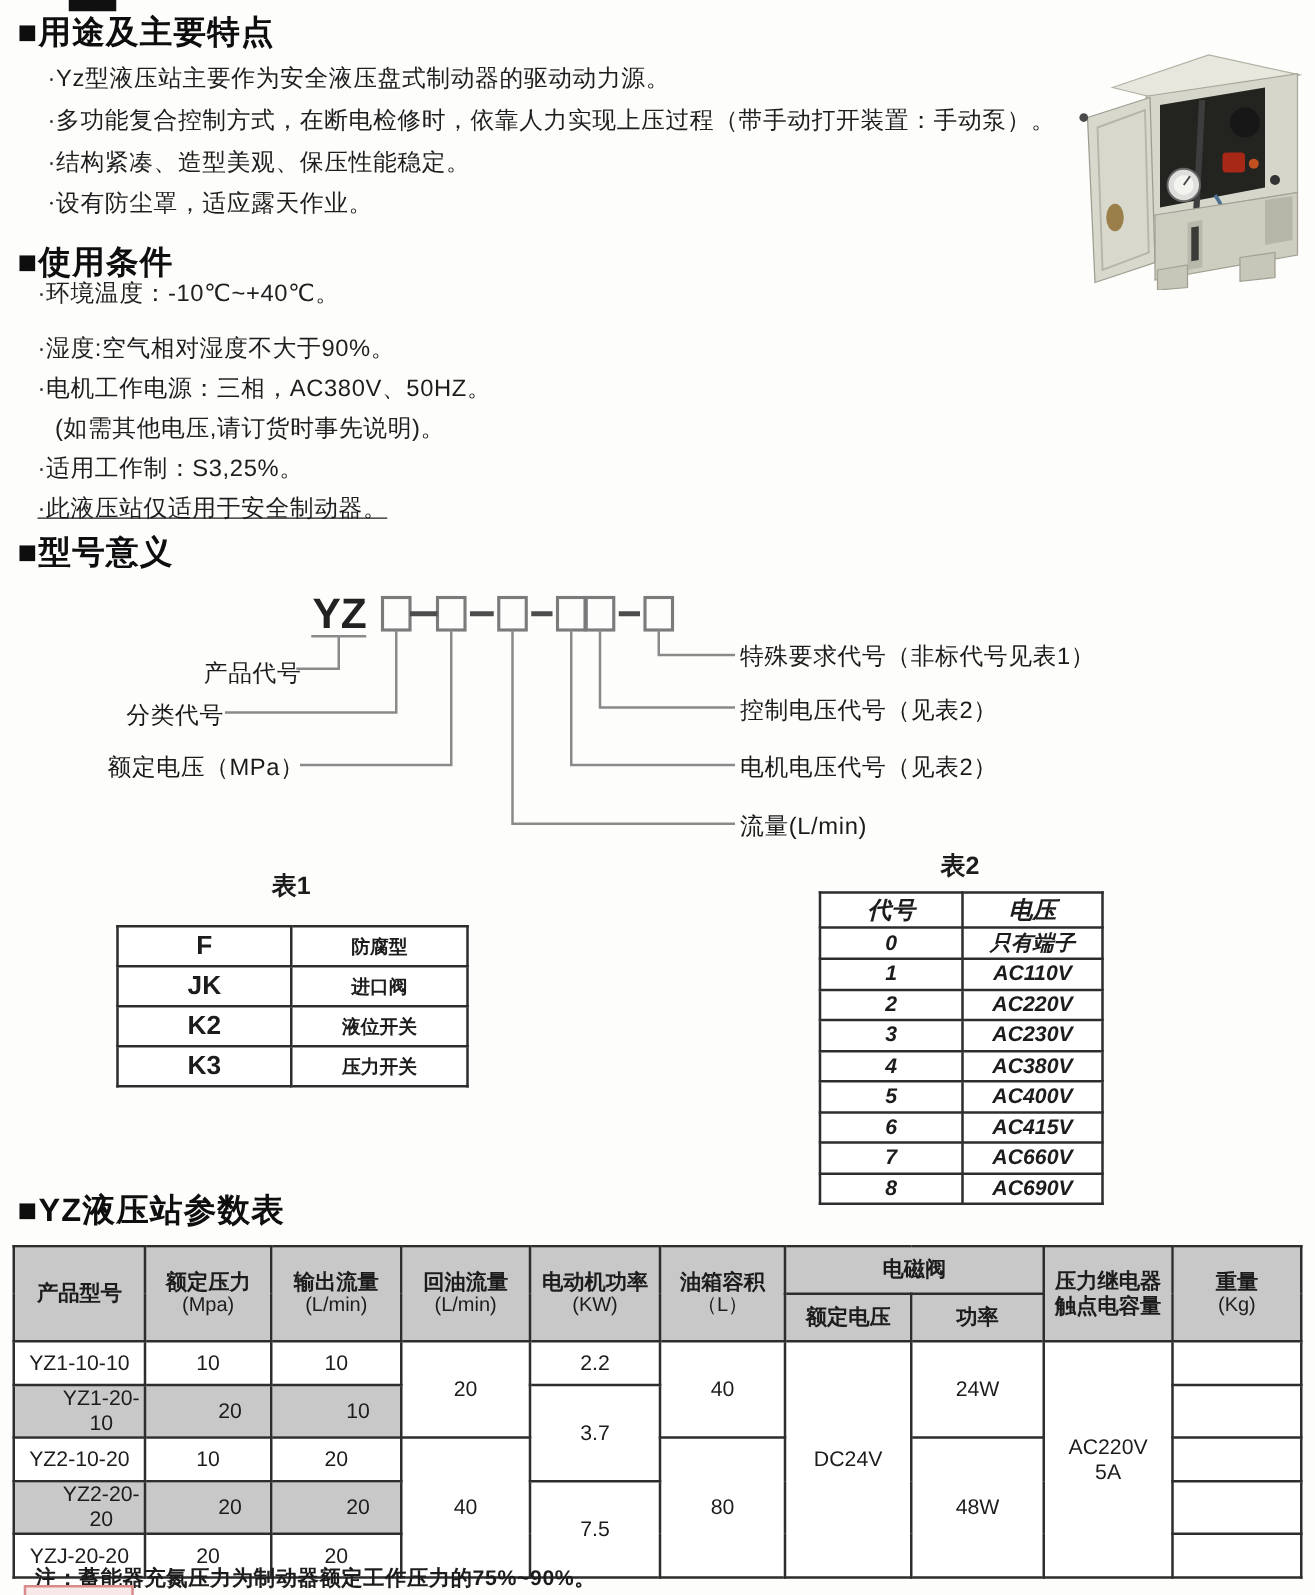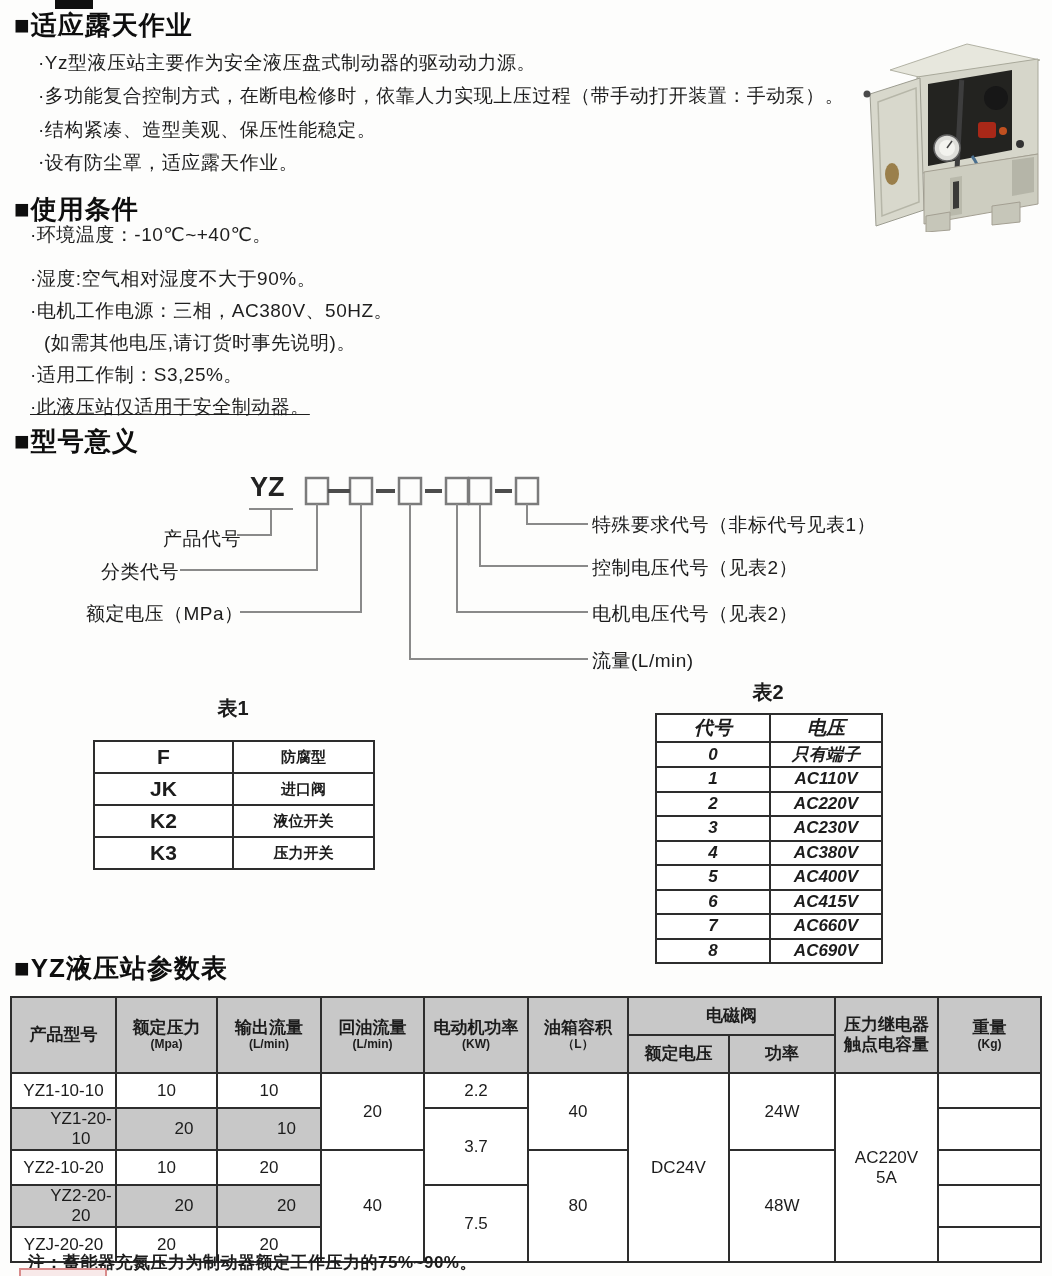--- a/index.html
+++ b/index.html
@@ -10,36 +10,36 @@
   .bullet{font-size:19px;color:#1e1e1e;white-space:nowrap;letter-spacing:.5px;}
   .dlabel{font-size:19px;color:#1b1b1b;white-space:nowrap;letter-spacing:.5px;}
   .cap{font-size:20px;font-weight:bold;text-align:center;}
   table.t{border-collapse:collapse;table-layout:fixed;background:#fff;}
   table.t td,table.t th{border:2px solid #2d2d2d;text-align:center;vertical-align:middle;padding:0;overflow:hidden;}
   .t1 td.code{font-size:21px;font-weight:bold;}
   .t1 td.desc{font-size:15px;font-weight:bold;}
   .t2 th{font-size:19px;font-weight:bold;background:#fff;}
   .t2 td{font-size:17px;font-weight:600;}
   .pt th{background:#c8c8c8;font-size:17px;font-weight:bold;line-height:1.15;}
-  .pt th .u{font-size:12px;font-weight:bold;}
+  .pt th .u{font-size:16px;font-weight:normal;}
   .pt td{font-size:17px;background:#fff;}
   .pt td.shade{background:#c8c8c8;padding-left:35px;}
   .note{font-size:17px;font-weight:bold;white-space:nowrap;letter-spacing:.5px;}
   .topmark{background:#101010;}
   .redbox{border:2px solid #d98b8b;background:#f8e9e9;}
   svg{display:block;}
 </style>
 </head>
 <body>
 
 <div class="page">
 
   <div class="abs topmark" style="left:55px;top:0;width:38px;height:9px;"></div>
 
-  <div class="abs h1" style="left:14px;top:8px;">■适应露天作业</div>
+  <div class="abs h1" style="left:14px;top:8px;">■用途及主要特点</div>
   <div class="abs bullet" style="left:38px;top:83px;">·多功能复合控制方式，在断电检修时，依靠人力实现上压过程（带手动打开装置：手动泵）。</div>
   <div class="abs bullet" style="left:38px;top:50px;">·Yz型液压站主要作为安全液压盘式制动器的驱动动力源。</div>
   <div class="abs bullet" style="left:38px;top:117px;">·结构紧凑、造型美观、保压性能稳定。</div>
   <div class="abs bullet" style="left:38px;top:150px;font-family:Liberation Serif, serif;">·设有防尘罩，适应露天作业。</div>
 
   <svg class="abs" style="left:862px;top:32px;" width="190" height="200" viewBox="0 0 190 200">
     <polygon points="28,38 105,12 178,28 98,55" fill="#e7e7dd" stroke="#b2b2a4" stroke-width="1"></polygon>
     <polygon points="55,45 176,27 176,122 55,142" fill="#d6d6ca" stroke="#a8a89a" stroke-width="1"></polygon>
     <polygon points="66,52 150,38 150,118 66,134" fill="#232320"></polygon>
     <rect x="95" y="48" width="5" height="88" fill="#3d3d3d" transform="rotate(3 97 90)"></rect>
@@ -96,21 +96,21 @@
       <polyline points="271,69 271,95 237,95"></polyline>
       <polyline points="317,64 317,130 180,130"></polyline>
       <polyline points="361,64 361,172 240,172"></polyline>
       <polyline points="410,64 410,219 588,219"></polyline>
       <polyline points="457,64 457,172 588,172"></polyline>
       <polyline points="480,64 480,126 588,126"></polyline>
       <polyline points="527,64 527,84 588,84"></polyline>
     </g>
   </svg>
 
-  <div class="abs" style="left:250px;top:472px;font-size:27px;font-weight:bold;color:#222;">YZ</div>
+  <div class="abs" style="left:250px;top:472px;font-size:34px;font-weight:bold;color:#222;">YZ</div>
   <div class="abs dlabel" style="left:163px;top:526px;">产品代号</div>
   <div class="abs dlabel" style="left:101px;top:559px;">分类代号</div>
   <div class="abs dlabel" style="left:86px;top:601px;">额定电压（MPa）</div>
   <div class="abs dlabel" style="left:592px;top:512px;">特殊要求代号（非标代号见表1）</div>
   <div class="abs dlabel" style="left:592px;top:555px;">控制电压代号（见表2）</div>
   <div class="abs dlabel" style="left:592px;top:601px;">电机电压代号（见表2）</div>
   <div class="abs dlabel" style="left:592px;top:648px;">流量(L/min)</div>
 
   <div class="abs cap" style="left:93px;top:695px;width:280px;">表1</div>
   <table class="t t1 abs" style="left:93px;top:740px;width:280px;">

